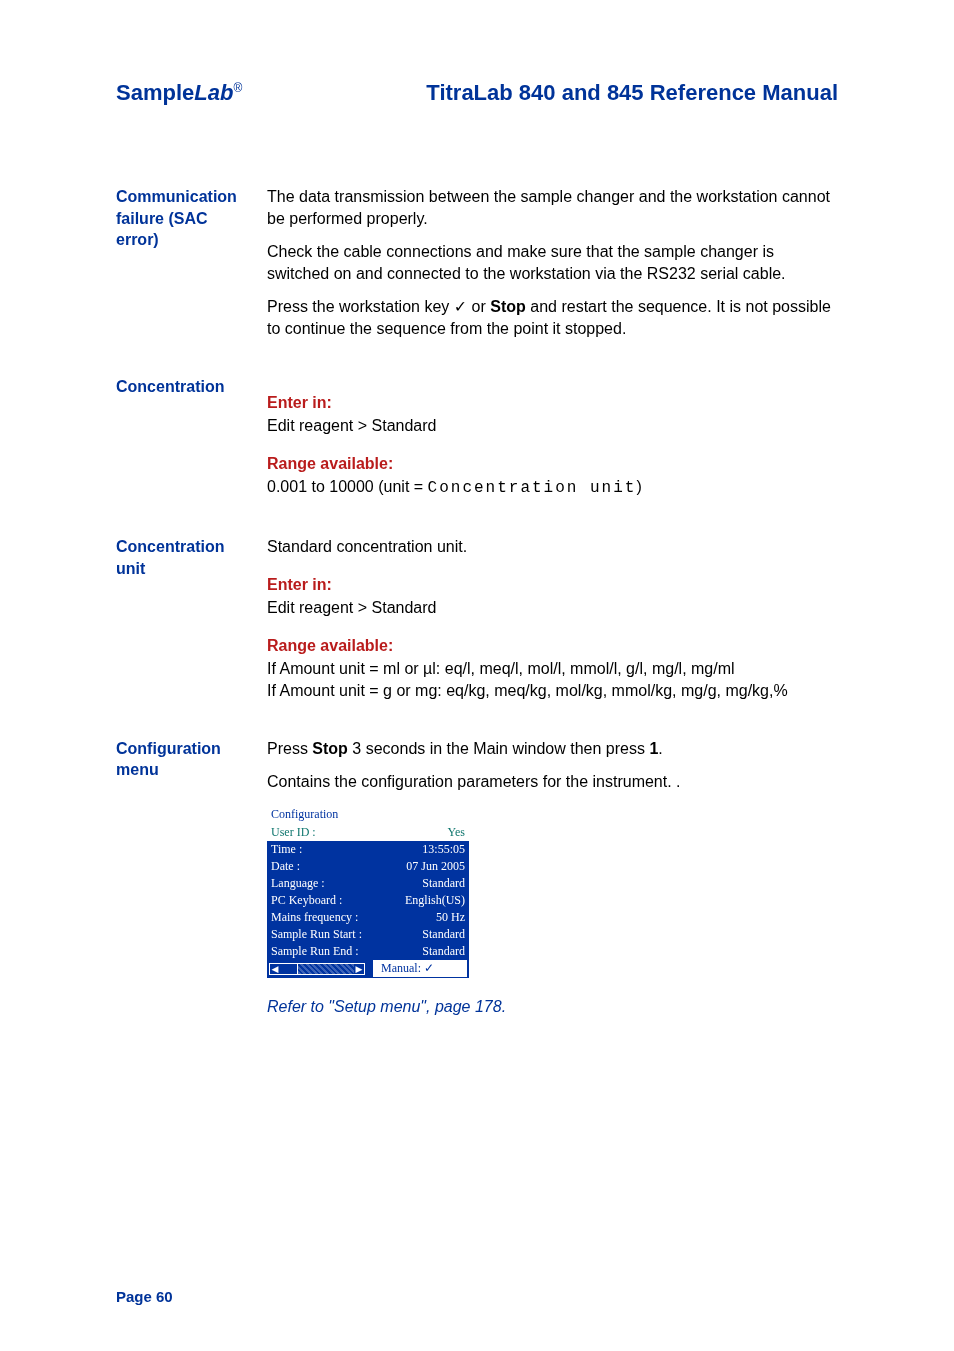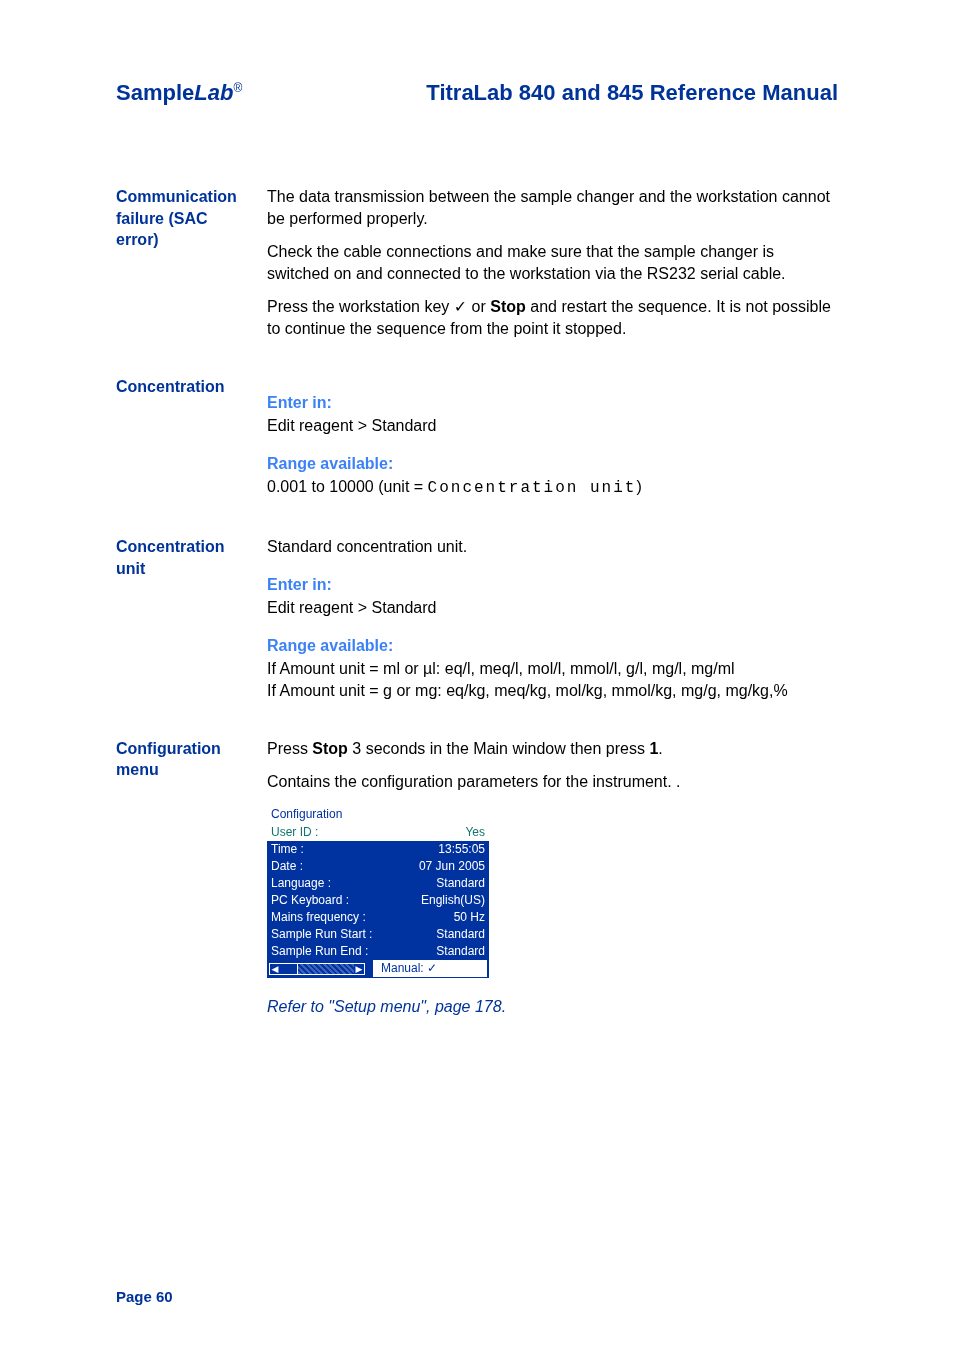--- a/index.html
+++ b/index.html
@@ -47,34 +47,34 @@
     line-height: 1.35;
     padding-right: 8px;
   }
   .entry-body {
     flex: 1;
     line-height: 1.35;
   }
   .entry-body p { margin-bottom: 12px; }
   .entry-body p:last-child { margin-bottom: 0; }
   .sub-label {
-    color: #3b82f6;
+    color: #b91c1c;
     font-weight: bold;
     margin-top: 16px;
     margin-bottom: 2px;
   }
   .sub-text { margin-bottom: 0; }
   .mono { font-family: "Courier New", monospace; letter-spacing: 2px; }
   .link-ref { color: #003399; font-style: italic; }
   .strong { font-weight: bold; }
   .screenshot {
-    width: 222px;
+    width: 202px;
     background: #0033a0;
     color: #fff;
-    font-family: Liberation Sans, sans-serif;
+    font-family: Liberation Serif, serif;
     font-size: 12px;
     line-height: 17px;
     margin-bottom: 18px;
     margin-top: 4px;
   }
   .ss-title {
     background: #fff;
     color: #0033a0;
     padding: 1px 4px;
     font-weight: normal;

